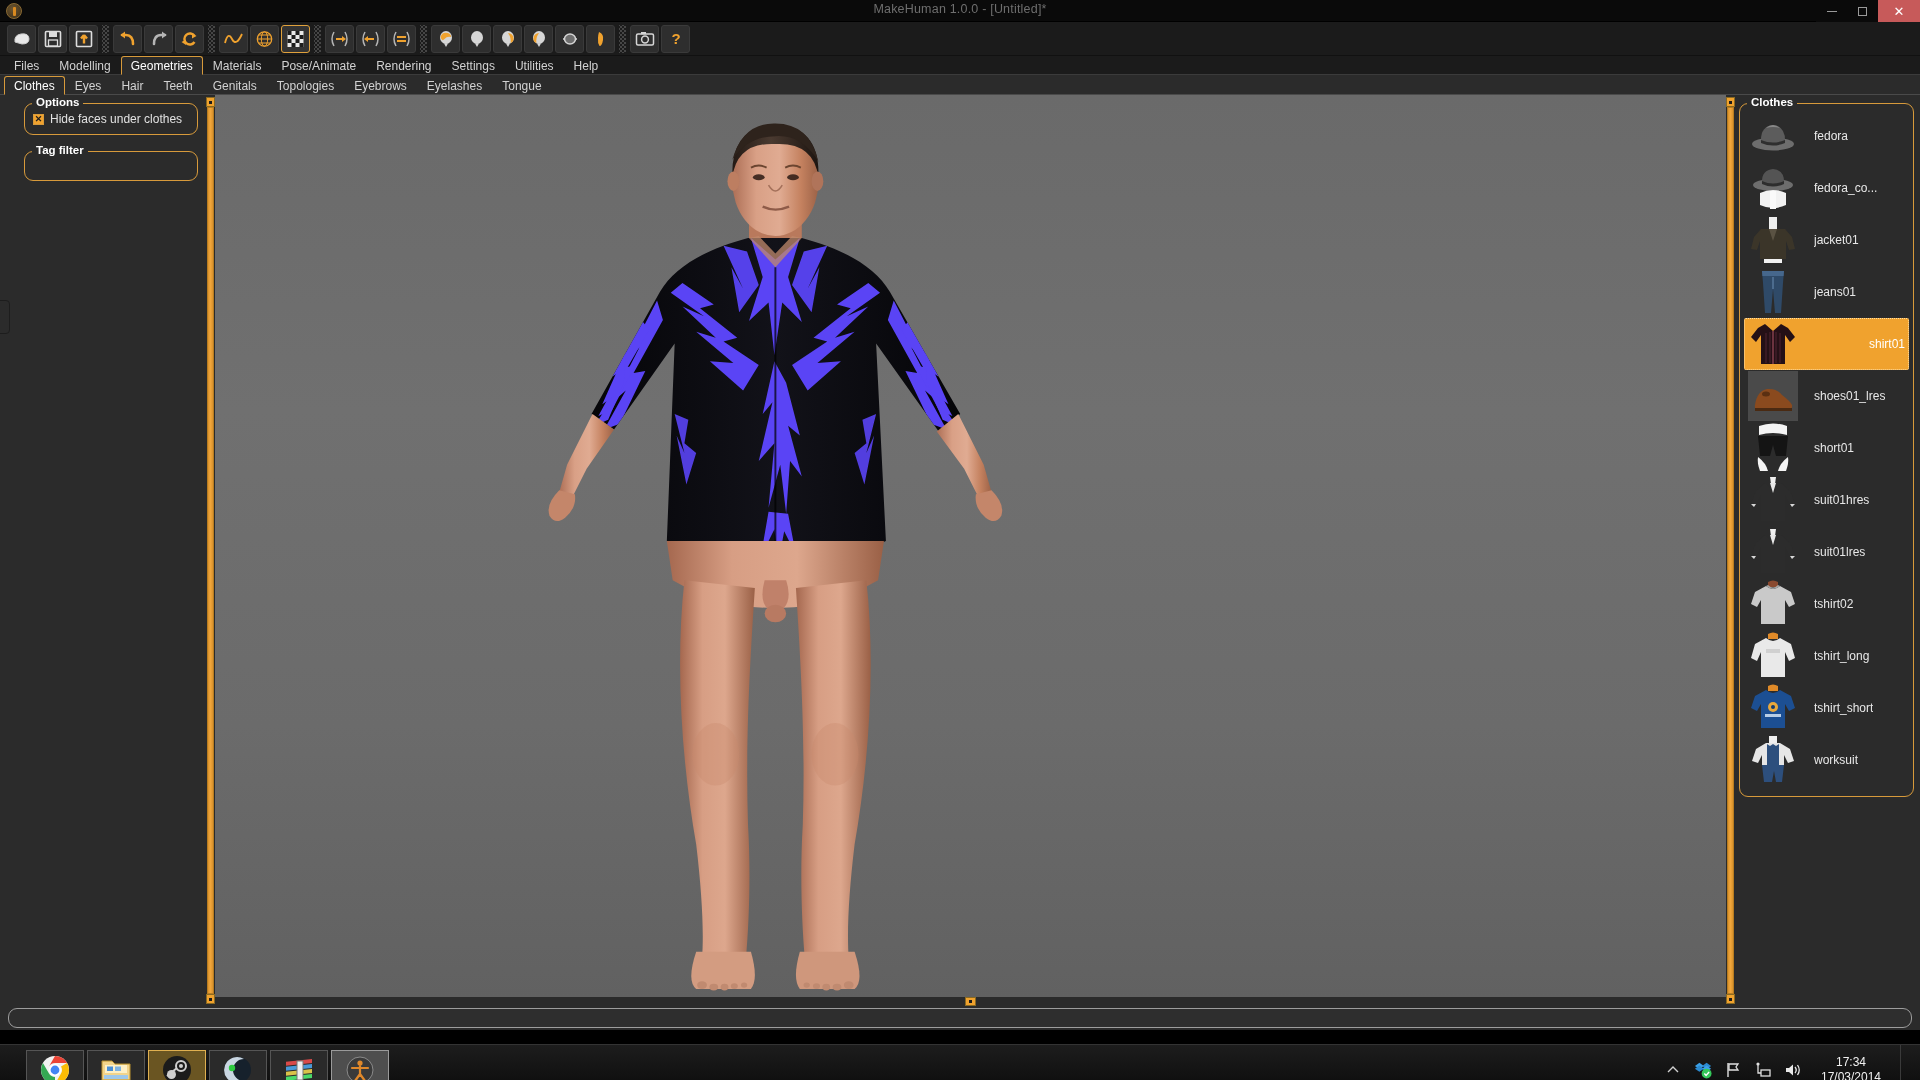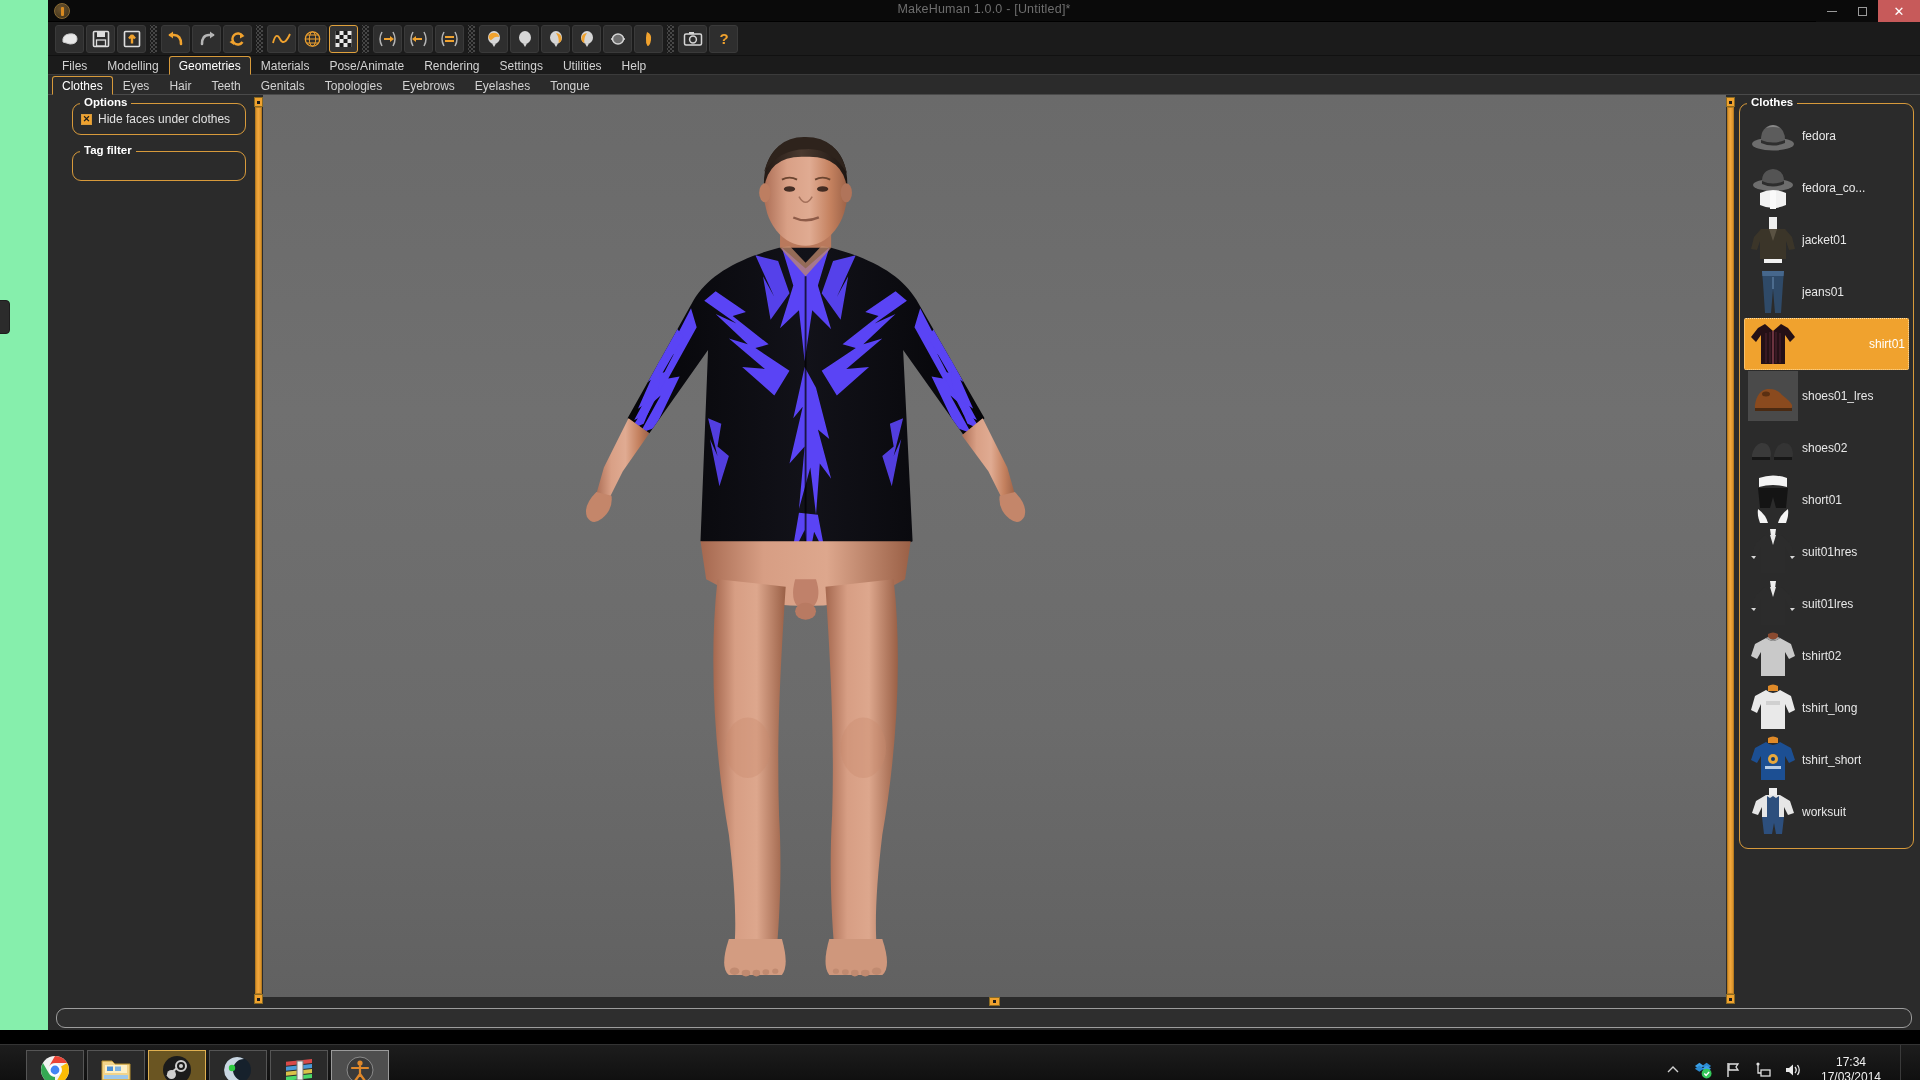--- a/index.html
+++ b/index.html
@@ -7,22 +7,22 @@
     width: 1920px; height: 1080px;
     background: #000; overflow: hidden;
     font-family: "Liberation Sans", sans-serif;
     -webkit-font-smoothing: antialiased;
   }
 
   
   #app-window {
     position: absolute; left: 0; top: 0;
     width: 1920px; height: 1030px;
-    background: #86efac;
-    display: flex; flex-direction: column; padding-left: 48px;
+    background: #f9a8d4;
+    display: flex; flex-direction: column;
   }
 
   
   #titlebar {
     height: 22px; background: #0a0a0a;
     position: relative; flex: none;
     border-bottom: 1px solid #000;
   }
   #app-logo {
     position: absolute; left: 6px; top: 3px;
@@ -157,21 +157,21 @@
     width: 11px; height: 9px; background: #f0a22e; border: 1px solid #8a6a22;
     display: flex; align-items: center; justify-content: center;
   }
   .hsplit .hhandle i { width: 3px; height: 3px; background: #1c1c1c; display: block; }
 
   
   #rightpanel { width: 185px; flex: none; background: #2b2b2b; padding: 8px 6px 0 4px; }
   #clothes-box { border: 1px solid #d79a3b; border-radius: 9px; padding: 6px 4px 10px 4px; position: relative; }
   #clothes-list { display: flex; flex-direction: column; }
   .citem {
-    display: flex; align-items: center; gap: 4px; height: 52px;
+    display: flex; align-items: center; gap: 16px; height: 52px;
     padding: 0 3px; border: 1px solid transparent;
   }
   .citem.sel {
     background: #f0a22e; border: 1px dotted #ffe0a8; border-radius: 2px; justify-content: space-between;
   }
   .cthumb { width: 50px; height: 50px; flex: none; position: relative; overflow: hidden; }
   .clabel { color: #e8e8e8; font-size: 12px; white-space: nowrap; overflow: hidden; }
   .citem.sel .clabel { color: #ffffff; }
 
   
@@ -652,30 +652,20 @@
               <svg width="50" height="50" viewBox="0 0 50 50">
                   <rect width="50" height="50" fill="#4a4a4a"></rect>
                   <path d="M7 34 Q9 20 19 18 Q29 17 34 24 Q42 30 44 34 Q45 39 38 39 L10 39 Q6 38 7 34Z" fill="#8a4a1e"></path>
                   <path d="M7 37 L44 37 L44 40 L7 40 Z" fill="#4a2a12"></path>
                   <ellipse cx="18" cy="23" rx="4" ry="2.5" fill="#5a2f12"></ellipse>
                 </svg>
             </div>
             <div class="clabel">shoes01_lres</div>
           </div>
 
-          <div class="citem">
-            <div class="cthumb">
-              <svg width="50" height="50" viewBox="0 0 50 50">
-                  <path d="M4 32 Q6 22 13 20 Q20 19 22 26 Q24 32 22 35 L7 35 Q3 35 4 32Z" fill="#3a3a3a"></path>
-                  <path d="M26 32 Q28 22 35 20 Q42 19 44 26 Q46 32 44 35 L29 35 Q25 35 26 32Z" fill="#343434"></path>
-                  <path d="M4 34 L22 34 L22 37 L4 37Z M26 34 L44 34 L44 37 L26 37Z" fill="#161616"></path>
-                </svg>
-            </div>
-            <div class="clabel">shoes02</div>
-          </div>
 
           <div class="citem">
             <div class="cthumb">
               <svg width="50" height="50" viewBox="0 0 50 50">
                   <path d="M11 3 Q25 -2 39 3 L39 12 Q25 8 11 12 Z" fill="#f4f4f4"></path>
                   <path d="M10 13 L40 13 L38 33 L28 33 L25 22 L22 33 L12 33 Z" fill="#141414"></path>
                   <path d="M10 34 Q18 40 20 48 L12 48 Q9 40 10 34Z" fill="#f4f4f4"></path>
                   <path d="M40 34 Q32 40 30 48 L38 48 Q41 40 40 34Z" fill="#f4f4f4"></path>
                 </svg>
             </div>

